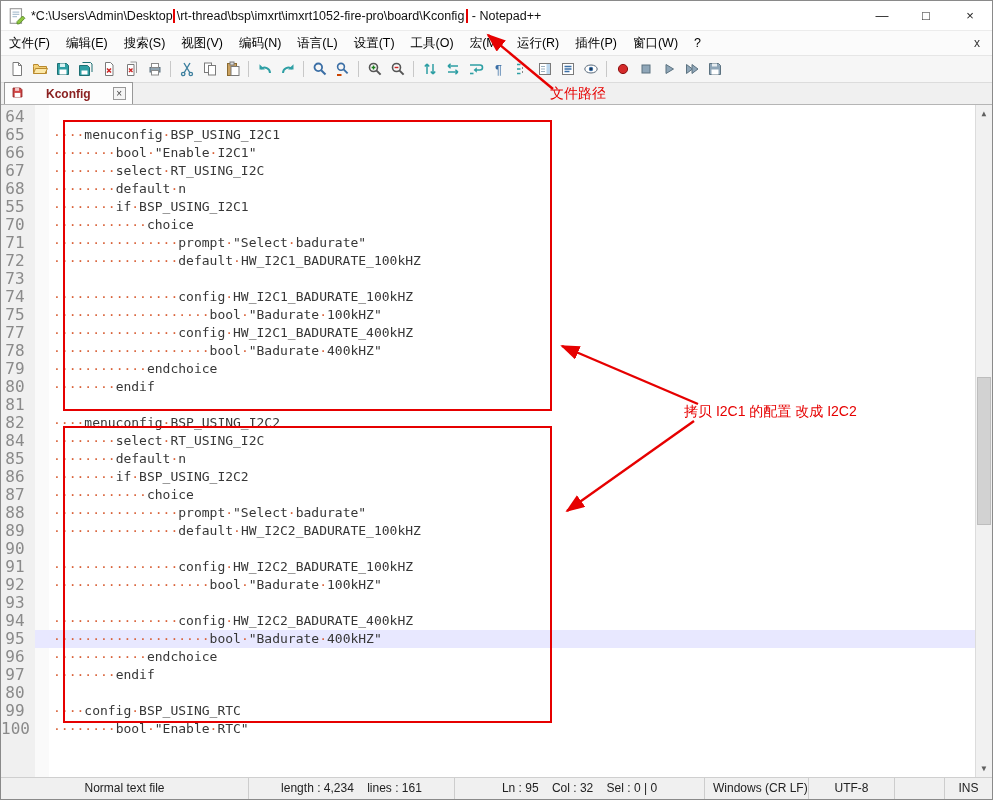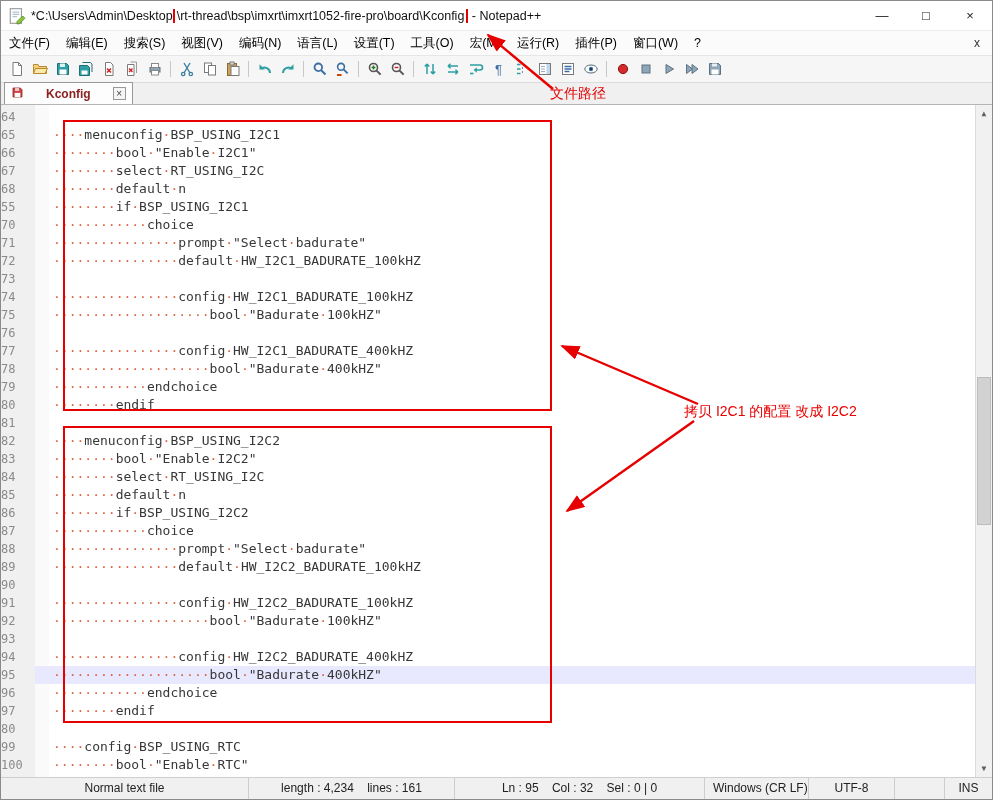--- a/index.html
+++ b/index.html
@@ -28,21 +28,21 @@
 
   
   .tabbar { height:22px; background:#f0f0f0; border-bottom:1px solid #b5b5b5; display:flex; align-items:flex-end; flex:0 0 22px; }
   .tab { display:inline-flex; align-items:center; gap:22px; padding:0 6px; height:22px; margin-left:3px; background:#fdfdfd; border:1px solid #989898; border-bottom:none; font-weight:bold; font-size:12px; color:#8b2121; }
   .tab-close { width:13px; height:13px; border:1px solid #999; background:#f5f5f5; font-size:10px; line-height:11px; text-align:center; color:#444; font-weight:normal; }
 
   
   .editor { flex:1 1 auto; position:relative; overflow:hidden; font-family:"DejaVu Sans Mono","Liberation Mono",monospace; font-size:13px; background:linear-gradient(90deg,#f0f0f0 0,#f0f0f0 34px,#fafafa 34px,#fafafa 48px,#fff 48px); }
   .lines { padding-top:3px; }
   .line { display:flex; height:18px; line-height:18px; }
-  .ln { width:34px; flex:0 0 34px; text-align:left; padding-right:6px; color:#8a8a8a; font-size:12px; }
+  .ln { width:34px; flex:0 0 34px; text-align:center; padding-right:6px; color:#8a8a8a; font-size:16px; }
   .code { flex:1; padding-left:18px; color:#373737; white-space:pre; }
   .line.current .code { background:#e8e8ff; }
   .ws { color:#d9633a; }
 
   
   .vscroll { position:absolute; right:0; top:0; bottom:0; width:17px; background:#f1f1f1; border-left:1px solid #dcdcdc; }
   .sb-btn { height:17px; display:flex; align-items:center; justify-content:center; font-size:8px; color:#606060; }
   .sb-btn.down { position:absolute; bottom:0; left:0; right:0; }
   .sb-thumb { position:absolute; left:1px; right:1px; top:272px; height:148px; background:#d2d2d2; border:1px solid #bdbdbd; }
 
@@ -356,24 +356,20 @@
         </div>
         <div class="line">
           <div class="ln">74</div>
           <div class="code"><span class="ws">·</span><span class="ws">·</span><span class="ws">·</span><span class="ws">·</span><span class="ws">·</span><span class="ws">·</span><span class="ws">·</span><span class="ws">·</span><span class="ws">·</span><span class="ws">·</span><span class="ws">·</span><span class="ws">·</span><span class="ws">·</span><span class="ws">·</span><span class="ws">·</span><span class="ws">·</span>config<span class="ws">·</span>HW_I2C1_BADURATE_100kHZ</div>
         </div>
         <div class="line">
           <div class="ln">75</div>
           <div class="code"><span class="ws">·</span><span class="ws">·</span><span class="ws">·</span><span class="ws">·</span><span class="ws">·</span><span class="ws">·</span><span class="ws">·</span><span class="ws">·</span><span class="ws">·</span><span class="ws">·</span><span class="ws">·</span><span class="ws">·</span><span class="ws">·</span><span class="ws">·</span><span class="ws">·</span><span class="ws">·</span><span class="ws">·</span><span class="ws">·</span><span class="ws">·</span><span class="ws">·</span>bool<span class="ws">·</span>"Badurate<span class="ws">·</span>100kHZ"</div>
         </div>
         <div class="line">
-          <div class="ln">76</div>
-          <div class="code"></div>
-        </div>
-        <div class="line">
           <div class="ln">77</div>
           <div class="code"><span class="ws">·</span><span class="ws">·</span><span class="ws">·</span><span class="ws">·</span><span class="ws">·</span><span class="ws">·</span><span class="ws">·</span><span class="ws">·</span><span class="ws">·</span><span class="ws">·</span><span class="ws">·</span><span class="ws">·</span><span class="ws">·</span><span class="ws">·</span><span class="ws">·</span><span class="ws">·</span>config<span class="ws">·</span>HW_I2C1_BADURATE_400kHZ</div>
         </div>
         <div class="line">
           <div class="ln">78</div>
           <div class="code"><span class="ws">·</span><span class="ws">·</span><span class="ws">·</span><span class="ws">·</span><span class="ws">·</span><span class="ws">·</span><span class="ws">·</span><span class="ws">·</span><span class="ws">·</span><span class="ws">·</span><span class="ws">·</span><span class="ws">·</span><span class="ws">·</span><span class="ws">·</span><span class="ws">·</span><span class="ws">·</span><span class="ws">·</span><span class="ws">·</span><span class="ws">·</span><span class="ws">·</span>bool<span class="ws">·</span>"Badurate<span class="ws">·</span>400kHZ"</div>
         </div>
         <div class="line">
           <div class="ln">79</div>
           <div class="code"><span class="ws">·</span><span class="ws">·</span><span class="ws">·</span><span class="ws">·</span><span class="ws">·</span><span class="ws">·</span><span class="ws">·</span><span class="ws">·</span><span class="ws">·</span><span class="ws">·</span><span class="ws">·</span><span class="ws">·</span>endchoice</div>
@@ -382,24 +378,20 @@
           <div class="ln">80</div>
           <div class="code"><span class="ws">·</span><span class="ws">·</span><span class="ws">·</span><span class="ws">·</span><span class="ws">·</span><span class="ws">·</span><span class="ws">·</span><span class="ws">·</span>endif</div>
         </div>
         <div class="line">
           <div class="ln">81</div>
           <div class="code"></div>
         </div>
         <div class="line">
           <div class="ln">82</div>
           <div class="code"><span class="ws">·</span><span class="ws">·</span><span class="ws">·</span><span class="ws">·</span>menuconfig<span class="ws">·</span>BSP_USING_I2C2</div>
-        </div>
-        <div class="line">
-          <div class="ln">83</div>
-          <div class="code"><span class="ws">·</span><span class="ws">·</span><span class="ws">·</span><span class="ws">·</span><span class="ws">·</span><span class="ws">·</span><span class="ws">·</span><span class="ws">·</span>bool<span class="ws">·</span>"Enable<span class="ws">·</span>I2C2"</div>
         </div>
         <div class="line">
           <div class="ln">84</div>
           <div class="code"><span class="ws">·</span><span class="ws">·</span><span class="ws">·</span><span class="ws">·</span><span class="ws">·</span><span class="ws">·</span><span class="ws">·</span><span class="ws">·</span>select<span class="ws">·</span>RT_USING_I2C</div>
         </div>
         <div class="line">
           <div class="ln">85</div>
           <div class="code"><span class="ws">·</span><span class="ws">·</span><span class="ws">·</span><span class="ws">·</span><span class="ws">·</span><span class="ws">·</span><span class="ws">·</span><span class="ws">·</span>default<span class="ws">·</span>n</div>
         </div>
         <div class="line">

